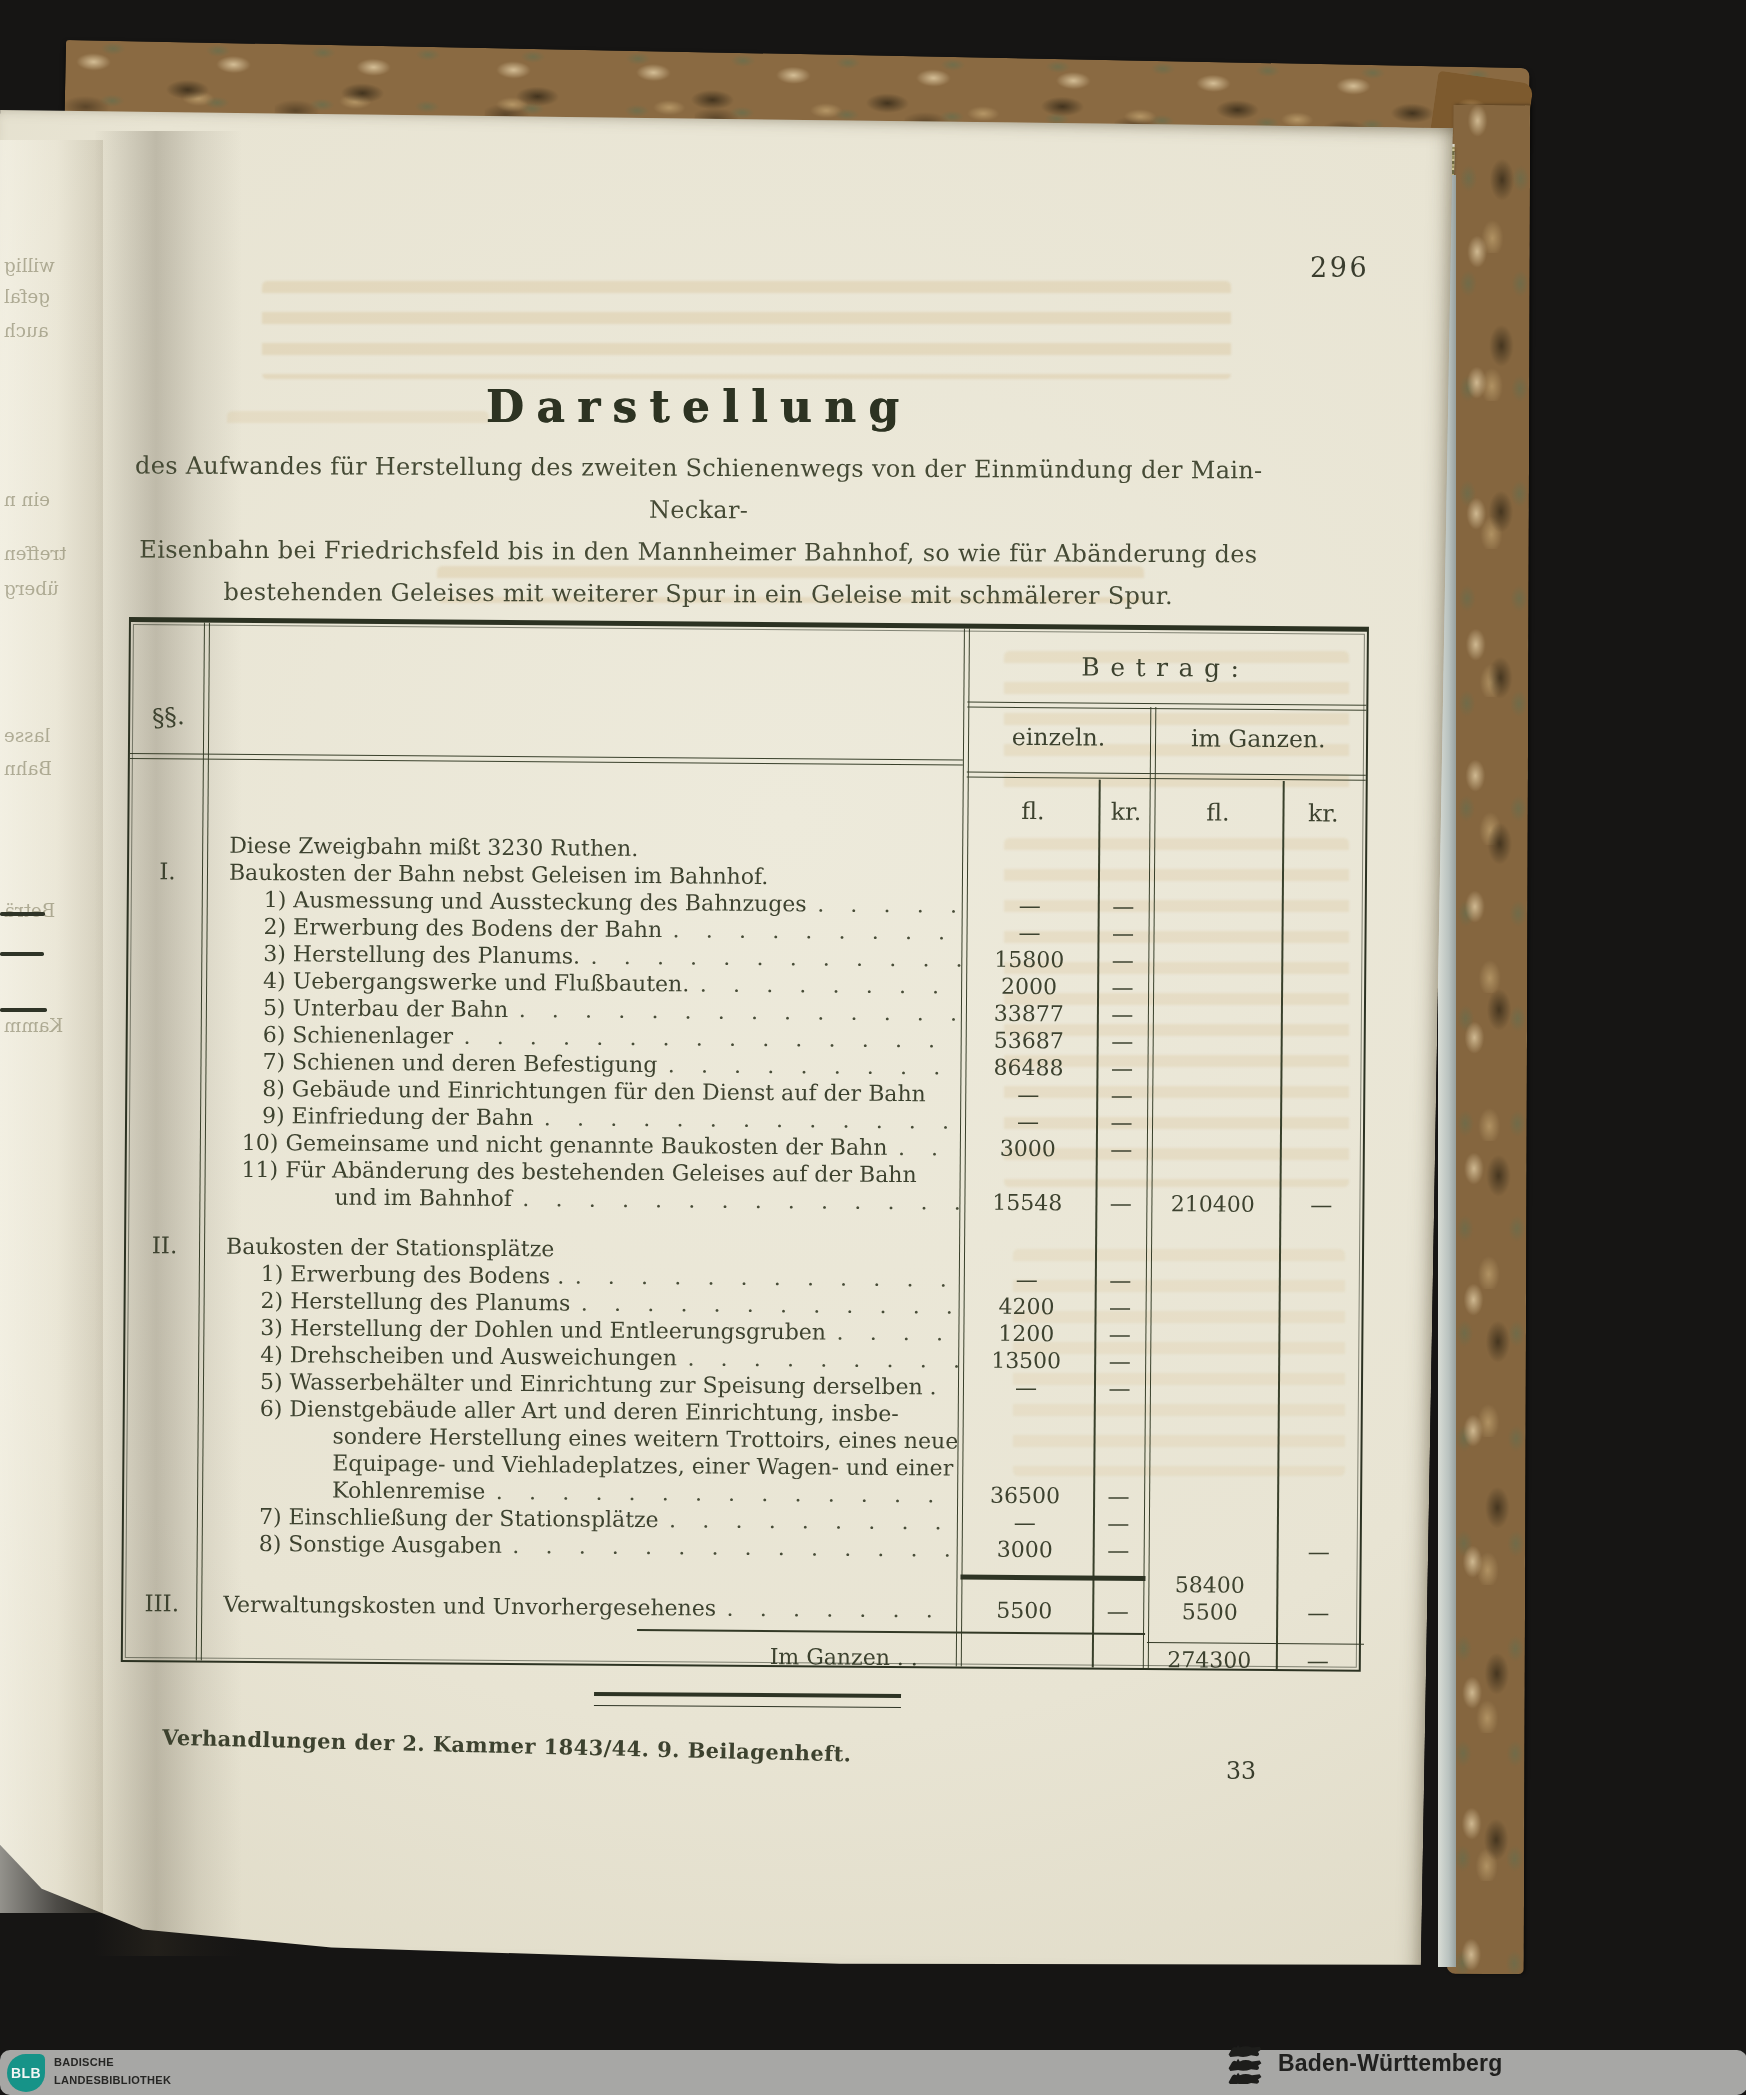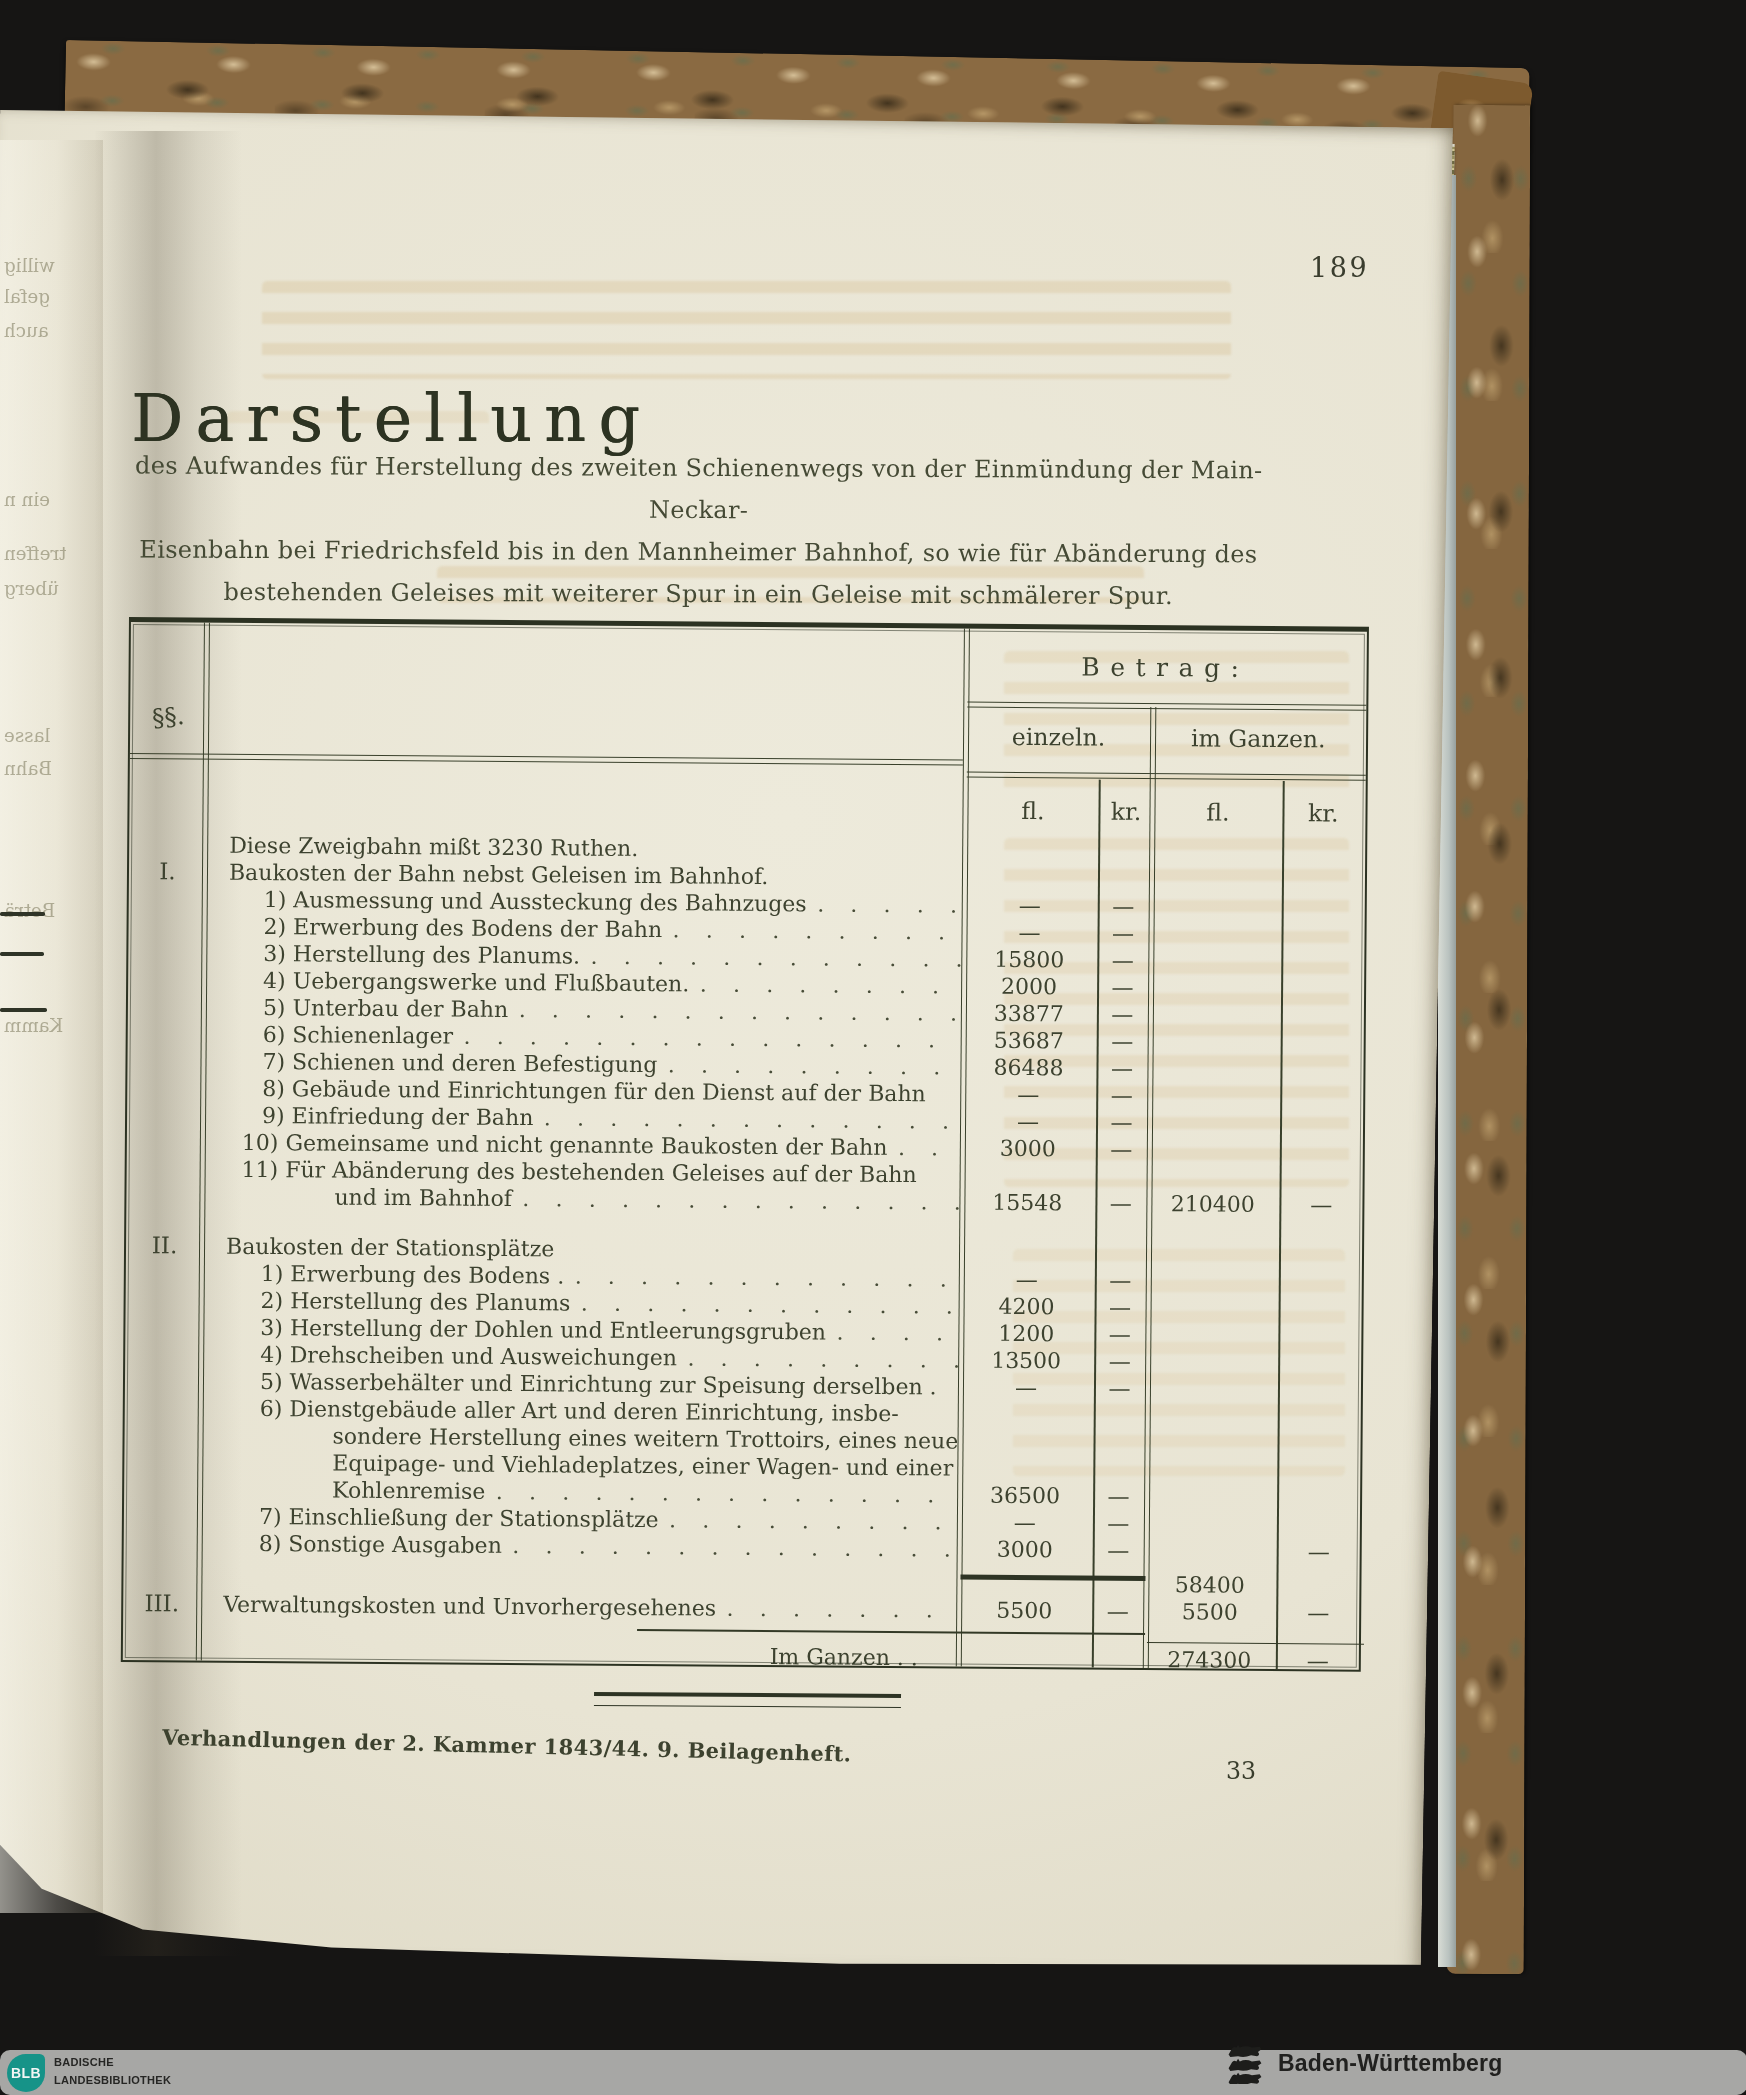--- a/index.html
+++ b/index.html
@@ -62,22 +62,22 @@
     filter:blur(1.2px);border-radius:5.2px;}
   .g1{left:262px;top:281px;width:969px;height:98px}
   .g2{left:437px;top:566px;width:707px;height:37px}
   .g3{left:1004px;top:651px;width:345px;height:148px;opacity:.8}
   .g4{left:1004px;top:838px;width:345px;height:349px;opacity:.75}
   .g5{left:1013px;top:1249px;width:332px;height:227px;opacity:.6}
   .g6{left:227px;top:411px;width:262px;height:31px;opacity:.7}
 
   
   .pagenum{position:absolute;left:1310px;top:252px;font-size:27px;letter-spacing:2.6px;color:#3a3d2e;}
-  .title{position:absolute;left:131px;top:381px;width:1135px;
-    font-size:65px;font-weight:normal;letter-spacing:12.2px;color:#2d3322;
+  .title{position:absolute;left:131px;top:381px;width:1135px;text-align:center;
+    font-size:44px;font-weight:bold;letter-spacing:12.2px;color:#2d3322;
     text-shadow:0.5px 0 0 #2d3322;}
   .subtitle{position:absolute;left:103px;top:447px;width:1191px;text-align:center;
     font-size:24px;line-height:42px;color:#454a35;font-weight:500;letter-spacing:0.3px;
     transform:rotate(.25deg);}
 
   .table-frame{position:absolute;left:129px;top:617px;width:1240px;height:1045px;
     transform:rotate(.45deg);transform-origin:left top;
     border:2.6px solid #2c3222;border-top-width:5.2px;box-sizing:border-box;color:#3d422f;}
   .table-frame::after{content:"";position:absolute;inset:1.7px;border:0.9px solid rgba(44,50,34,.55);pointer-events:none;}
   .vl{position:absolute;top:0;bottom:0;}
@@ -171,21 +171,21 @@
   <div class="tick t2"></div>
   <div class="tick t3"></div>
 
   <div class="ghost g1"></div>
   <div class="ghost g2"></div>
   <div class="ghost g3"></div>
   <div class="ghost g4"></div>
   <div class="ghost g5"></div>
   <div class="ghost g6"></div>
 
-  <div class="pagenum">189</div>
+  <div class="pagenum">296</div>
   <div class="title">Darstellung</div>
   <div class="subtitle">
     <div>des Aufwandes für Herstellung des zweiten Schienenwegs von der Einmündung der Main-Neckar-</div>
     <div>Eisenbahn bei Friedrichsfeld bis in den Mannheimer Bahnhof, so wie für Abänderung des</div>
     <div>bestehenden Geleises mit weiterer Spur in ein Geleise mit schmälerer Spur.</div>
   </div>
 
   <div class="table-frame">
     <div class="vl double ss"></div>
     <div class="vl double desc"></div>

